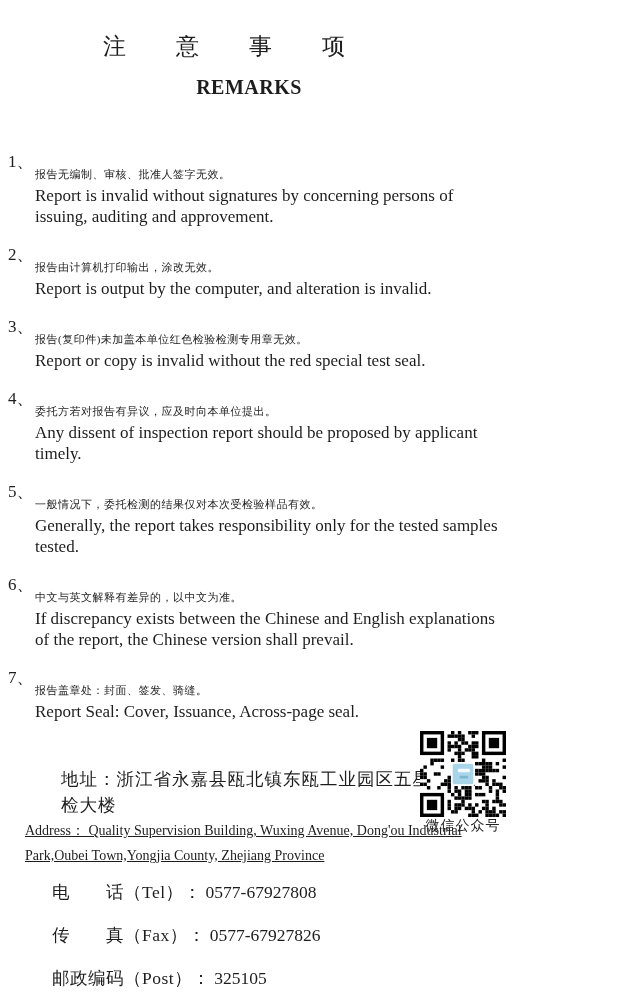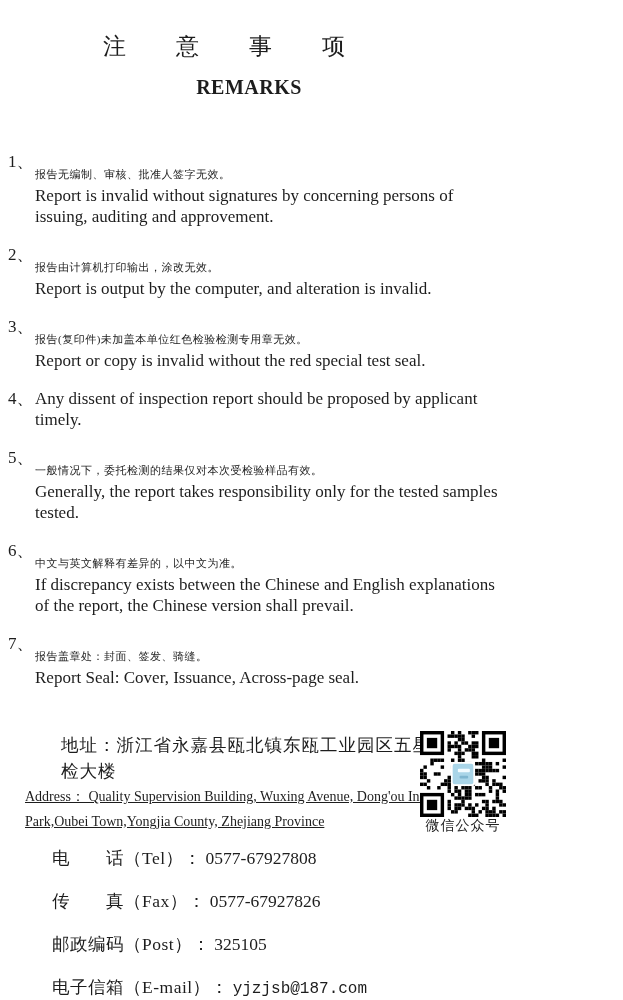--- a/index.html
+++ b/index.html
@@ -88,20 +88,21 @@
     <div class="item">
       <div class="item-num">3、</div>
       <div class="item-body">
         <div class="item-cn">报告(复印件)未加盖本单位红色检验检测专用章无效。</div>
         <div class="item-en">Report or copy is invalid without the red special test seal.</div>
       </div>
     </div>
     <div class="item">
       <div class="item-num">4、</div>
       <div class="item-body">
+        <div class="item-cn">委托方若对报告有异议，应及时向本单位提出。</div>
         <div class="item-en">Any dissent of inspection report should be proposed by applicant timely.</div>
       </div>
     </div>
     <div class="item">
       <div class="item-num">5、</div>
       <div class="item-body">
         <div class="item-cn">一般情况下，委托检测的结果仅对本次受检验样品有效。</div>
         <div class="item-en">Generally, the report takes responsibility only for the tested samples tested.</div>
       </div>
     </div>

